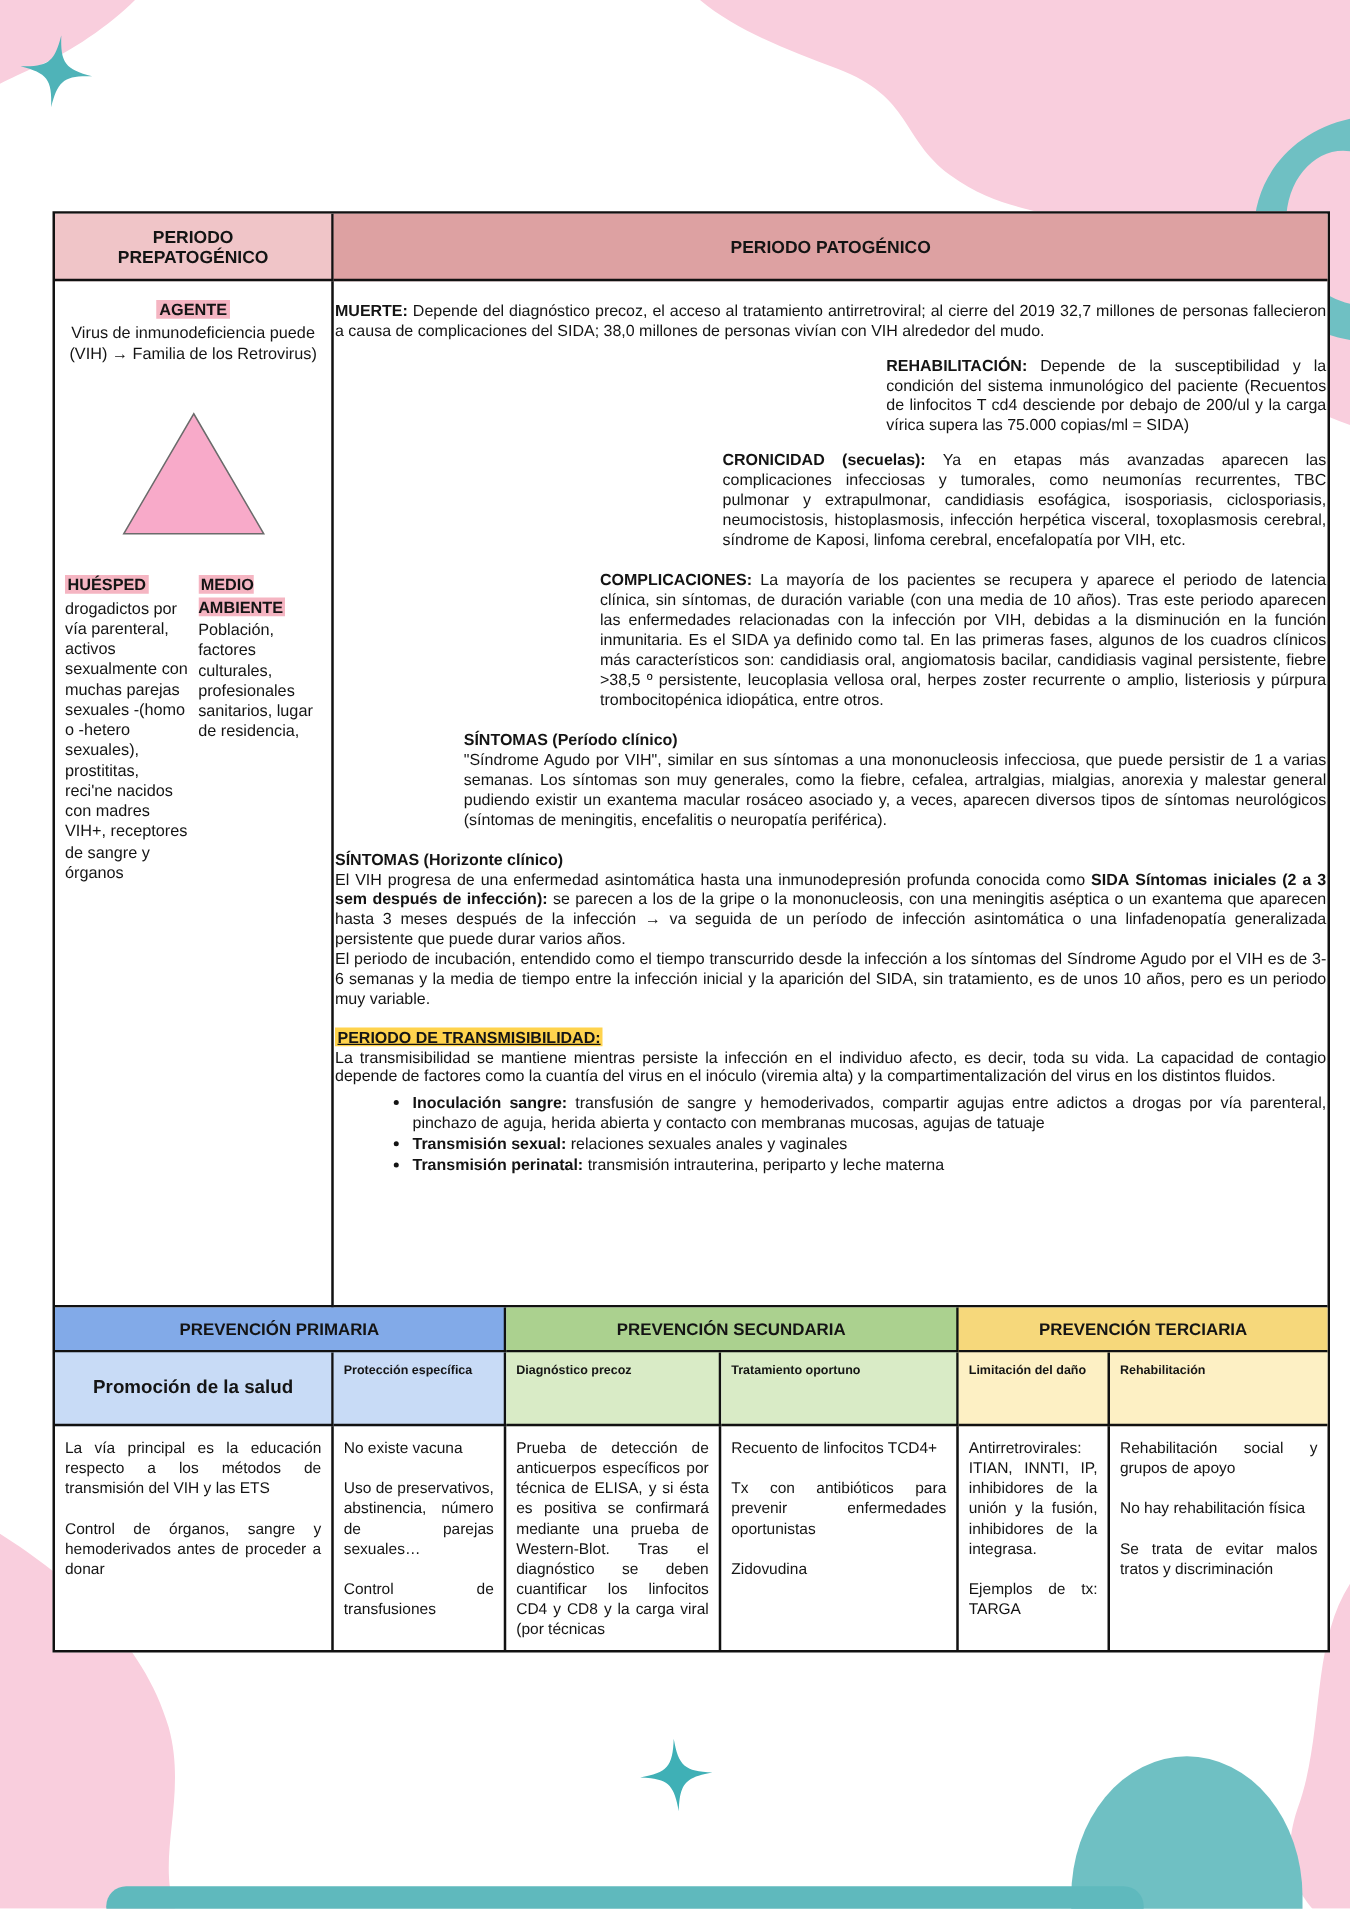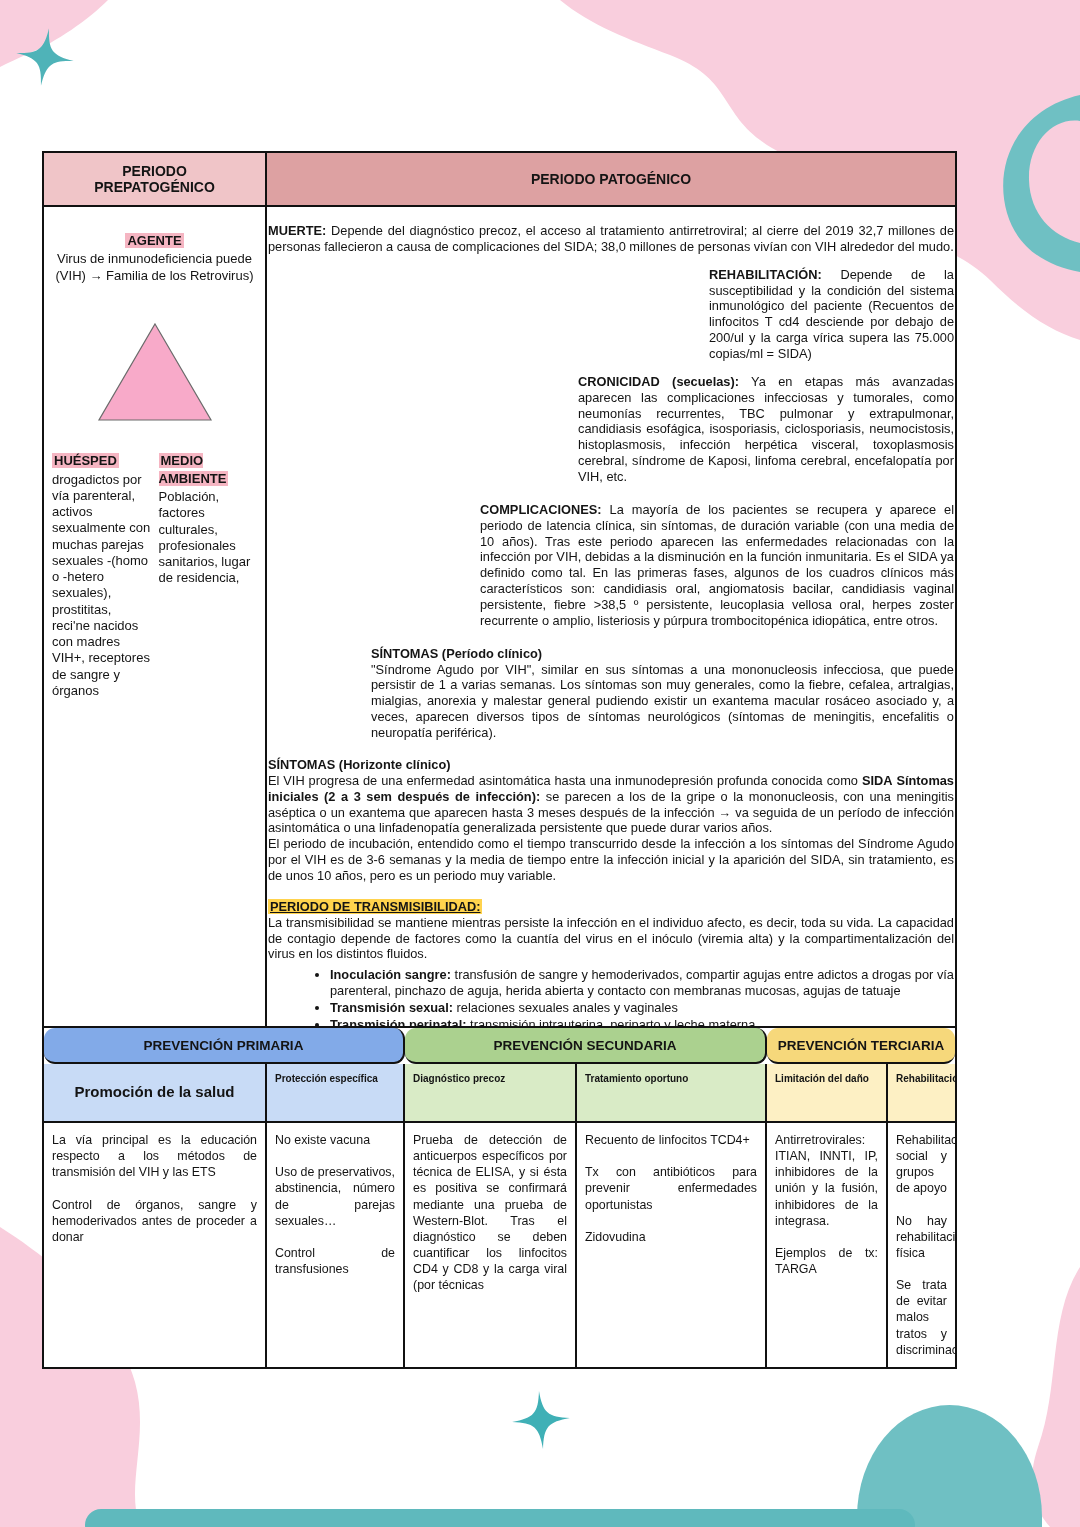--- a/index.html
+++ b/index.html
@@ -24,41 +24,41 @@
     background:#6fc0c3; border-radius:95px 95px 0 0 / 115px 115px 0 0;
   }
   .bottom-strip {
     bottom:-14px; left:85px; width:830px; height:32px;
     background:#5fb9bd; border-radius:16px;
   }
   .sparkle-bc { bottom:78px; left:512px; width:58px; height:58px; transform:rotate(-4deg); }
 
   
   .doc-table {
-    position:absolute; left:42px; top:151px; width:915px;
+    position:absolute; left:42px; top:169px; width:1022px;
     border:2px solid #111; background:#fff; z-index:2;
   }
   .row { display:grid; }
   .cols-2 { grid-template-columns:223px 1fr; }
   .cols-6 { grid-template-columns:223px 138px 172px 190px 121px 1fr; }
   .cell { border-right:2px solid #111; border-bottom:2px solid #111; overflow:hidden; }
   .cell.last-col { border-right:none; }
   .row.last-row .cell { border-bottom:none; }
 
   
   .hdr { height:54px; display:flex; align-items:center; justify-content:center;
          font-weight:bold; font-size:14px; text-align:center; white-space:pre-line; }
   .hdr-prepat { background:#f0c5c8; }
   .hdr-pat   { background:#dda1a2; }
 
   
   .main-row { height:821px; }
 
   
-  .left-col { padding:26px 8px; font-size:13px; line-height:1.25; }
+  .left-col { padding:15px 8px; font-size:13px; line-height:1.25; }
   .tag { background:#f5b5c2; font-weight:bold; padding:0 2px; }
   .agent-block { text-align:center; }
   .agent-text { margin-top:2px; }
   .triangle-wrap { text-align:center; margin:36px 0 14px; }
   .hm-row { display:flex; gap:8px; margin-top:24px; }
   .hm-col { flex:1; min-width:0; }
   .hm-label { font-weight:bold; margin-bottom:2px; line-height:1.35; }
 
   
   .path-col { padding:16px 1px 10px; font-size:12.8px; line-height:1.24; }
@@ -72,21 +72,21 @@
   .b-horiz  { margin-top:16px; }
   .block-label { font-weight:bold; text-align:left; }
   .yellow-head { margin-top:5px; text-align:left; }
   .yellow-head span { background:#ffd34d; font-weight:bold; text-decoration:underline; padding:0 2px; }
   .b-trans { margin-top:15px; }
   .bullet-list { margin:5px 0 0 0; padding-left:62px; }
   .bullet-list li { text-align:justify; margin-bottom:1px; }
 
   
   .prev-hdr { height:36px; display:flex; align-items:center; justify-content:center;
-              font-weight:bold; font-size:13.5px;border-radius:11px; }
+              font-weight:bold; font-size:13.5px; }
   .ph-primaria  { background:#82aae8; }
   .ph-secundaria{ background:#abd18f; }
   .ph-terciaria { background:#f6d87b; }
 
   
   .sub-hdr { height:59px; padding:9px 8px; font-weight:bold; font-size:10px; line-height:1.25; }
   .sh-blue  { background:#c8dbf6; }
   .sh-green { background:#d9ebc6; }
   .sh-yellow{ background:#fdf0c4; }
   .sh-promocion { font-size:15px; display:flex; align-items:center; justify-content:center; text-align:center; padding:4px; }

